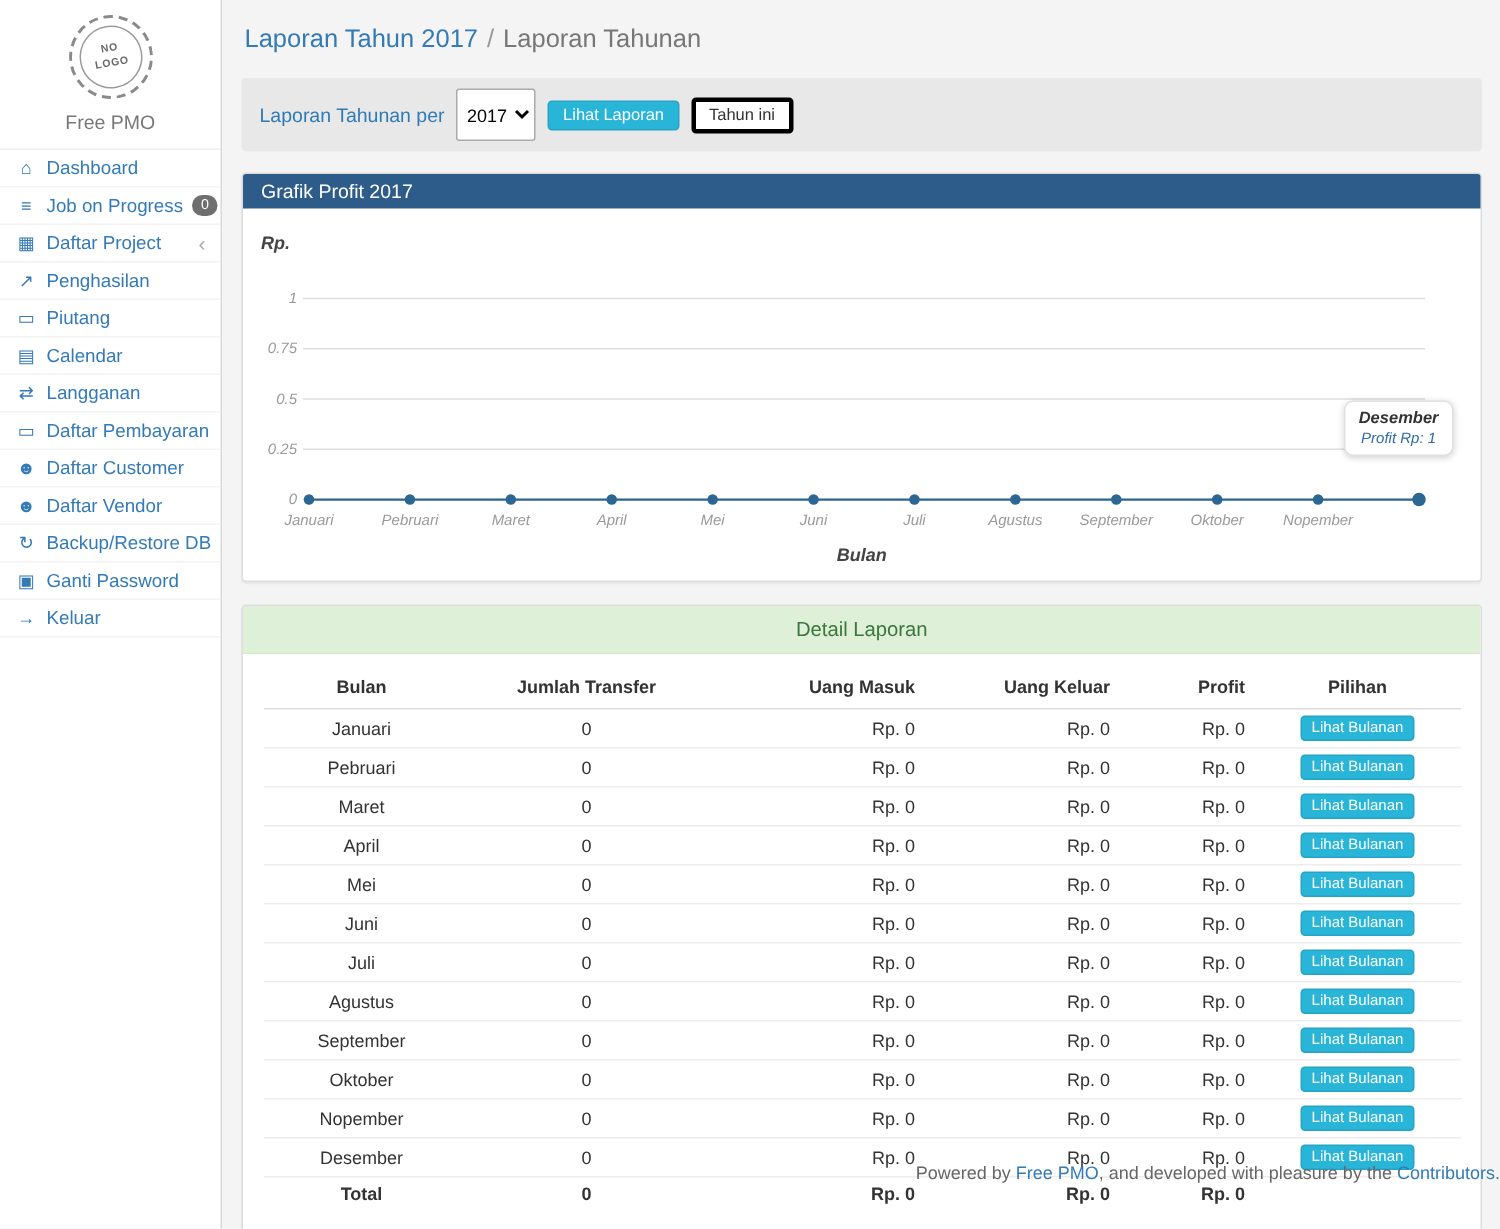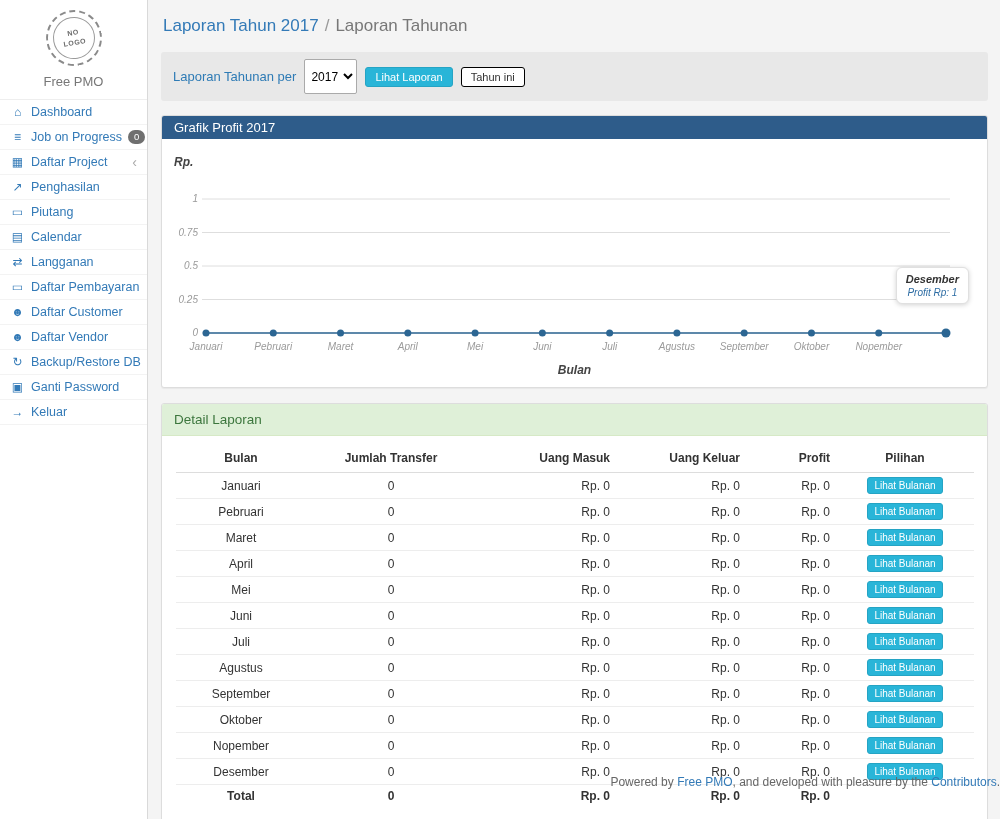--- a/index.html
+++ b/index.html
@@ -48,34 +48,34 @@
     background:#e8e8e8; border-radius:3px; padding:7px 12px;
     display:flex; align-items:center; gap:8px; margin-bottom:14px;
   }
   .toolbar-label { font-size:13px; font-weight:normal; color:#2e7bb5; }
   .toolbar select {
     font-size:12px; padding:1px 2px; height:35px; border:1px solid #aaa;
     background:#fff; border-radius:2px;
   }
   .btn { border-radius:3px; font-size:11px; padding:3px 9px; cursor:pointer; font-family:inherit; }
   .btn-info { background:#29b5d8; border:1px solid #25a4c4; color:#fff; }
-  .btn-default { background:#fff; border:1px solid #000000; color:#333; }
+  .btn-default { background:#fff; border:3px solid #000000; color:#333; }
   .btn-xs { font-size:10px; padding:2px 6px; }
   
   .panel {
     background:#fff; border:1px solid #ddd; border-radius:3px;
     box-shadow:0 1px 1px rgba(0,0,0,.05); margin-bottom:15px;
   }
   .panel-heading-blue {
     background:#2e5c8a; color:#fff; font-size:13px; padding:4px 12px;
     border-radius:2px 2px 0 0;
   }
   .panel-heading-green {
     background:#dff0d8; color:#3c763d; font-size:13.5px; padding:8px 12px;
-    border-bottom:1px solid #d6e9c6; border-radius:2px 2px 0 0;
+    border-bottom:1px solid #d6e9c6; border-radius:2px 2px 0 0;text-align:center;
   }
   .chart-body { position:relative; padding:16px 12px 10px;font-style:italic; }
   .y-axis-title { font-size:12px; font-weight:bold; color:#444; height:16px; }
   #chart svg { display:block; }
   .x-axis-title { text-align:center; font-size:12px; font-weight:bold; color:#444; margin-top:0; }
   .chart-tooltip {
     position:absolute; top:128px; right:18px; background:#fff;
     border:1px solid #e0e0e0; border-radius:6px; padding:5px 9px;
     box-shadow:0 1px 5px rgba(0,0,0,.18); text-align:center; z-index:2;
   }

